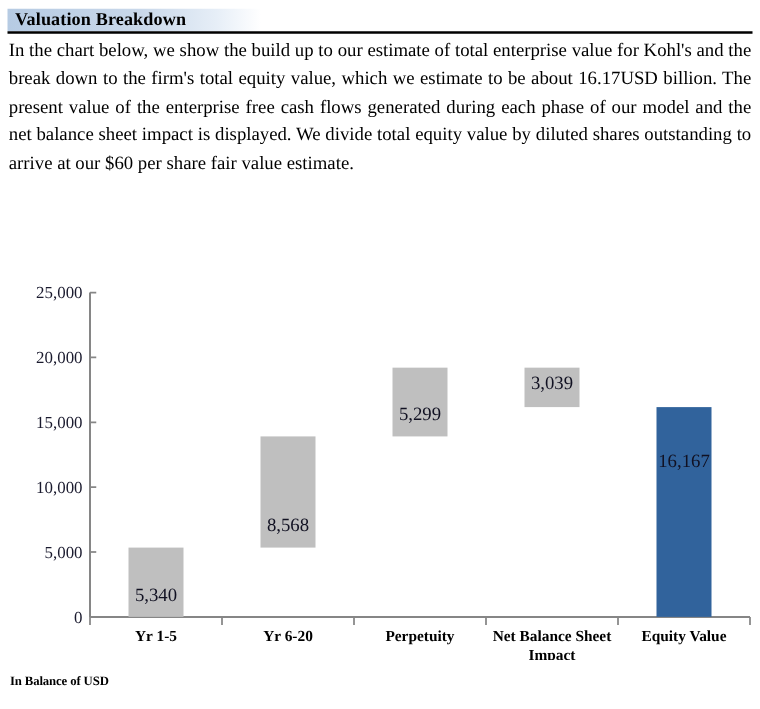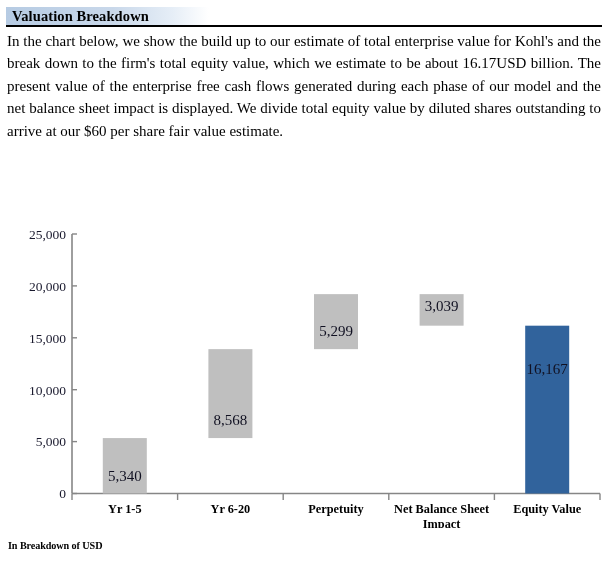--- a/index.html
+++ b/index.html
@@ -143,13 +143,13 @@
     <g id="x-tick-labels">
         <text x="124.8" y="295" text-anchor="middle" class="xtick-label"><tspan x="124.8" dy="0">Yr 1-5</tspan></text>
         <text x="230.39999999999998" y="295" text-anchor="middle" class="xtick-label"><tspan x="230.39999999999998" dy="0">Yr 6-20</tspan></text>
         <text x="336" y="295" text-anchor="middle" class="xtick-label"><tspan x="336" dy="0">Perpetuity</tspan></text>
         <text x="441.59999999999997" y="295" text-anchor="middle" class="xtick-label"><tspan x="441.59999999999997" dy="0">Net Balance Sheet</tspan><tspan x="441.59999999999997" dy="15">Impact</tspan></text>
         <text x="547.1999999999999" y="295" text-anchor="middle" class="xtick-label"><tspan x="547.1999999999999" dy="0">Equity Value</tspan></text>
       </g>
   </svg>
 </div>
 
-<div id="footnote">In Breakdown of USD</div>
+<div id="footnote">In Balance of USD</div>
 
 </body></html>

